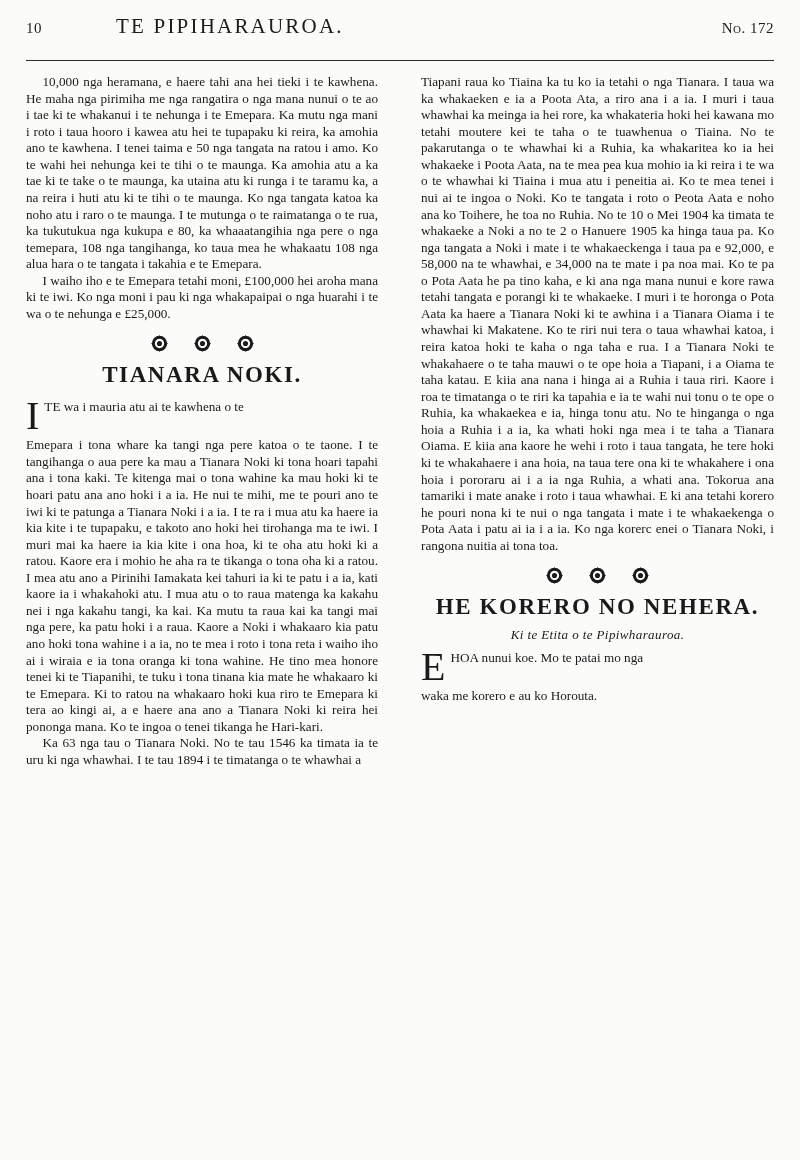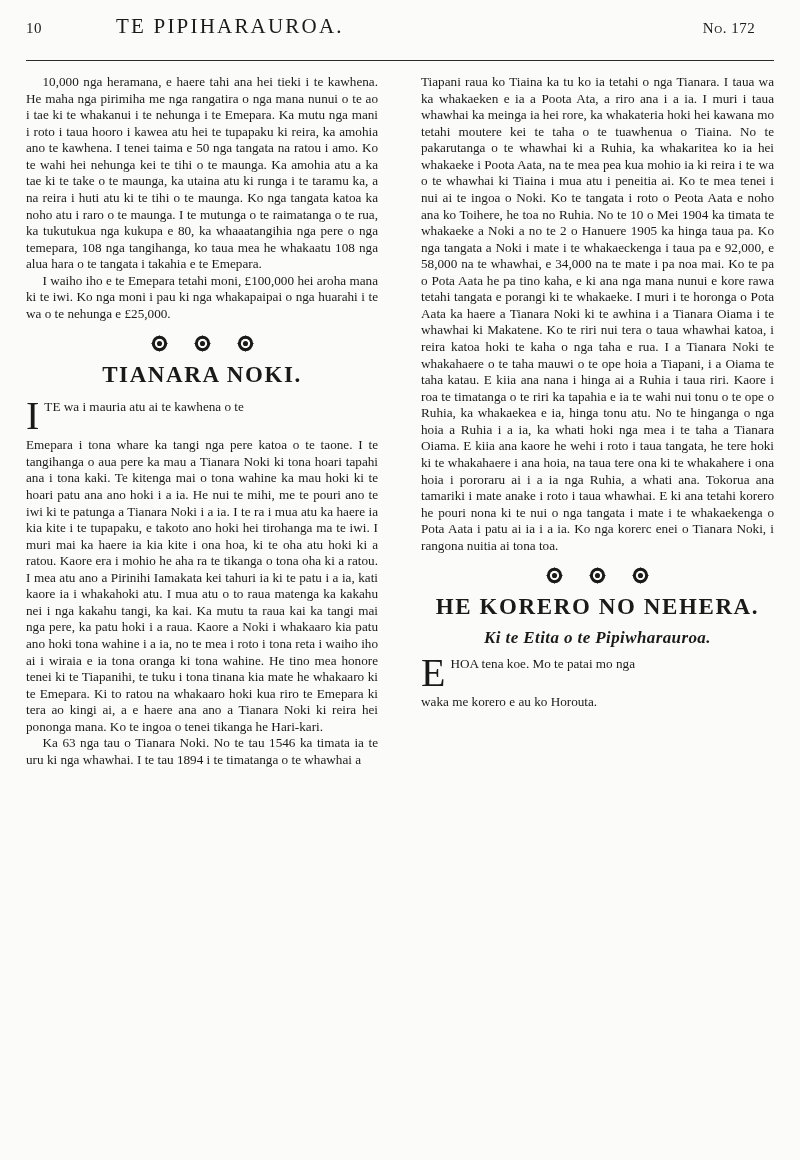--- a/index.html
+++ b/index.html
@@ -31,21 +31,21 @@
     margin-bottom: 13px;
   }
   .masthead .folio {
     font-size: 15px;
     letter-spacing: 0.5px;
     font-variant: small-caps;
     white-space: nowrap;
     width: 90px;
   }
   .masthead .folio.right {
-    text-align: center;
+    text-align: right;
   }
   .masthead .title {
     flex: 1;
     text-align: left;
     font-size: 21px;
     letter-spacing: 2.2px;
     font-variant: small-caps;
     text-transform: uppercase;
     font-family: Liberation Serif, serif;
   }
@@ -96,24 +96,23 @@
     text-align: center;
     font-weight: bold;
     letter-spacing: 1.6px;
     margin: 2px 0 9px 0;
     font-variant: small-caps;
     text-transform: uppercase;
   }
   .subhead {
     text-align: center;
     font-style: italic;
-    font-size: 17px;
+    font-size: 13px;
     letter-spacing: 0.4px;
     margin: -4px 0 7px 0;
-    font-weight: bold;
   }
   
   .dropcap-para {
     text-indent: 0;
     position: relative;
     min-height: 38px;
   }
   .dropcap {
     float: left;
     font-size: 40px;
@@ -205,19 +204,19 @@
             <circle cx="10" cy="10" r="3" fill="#1a1a1a"></circle>
             <path d="M10 0 L12 4 L8 4 Z M10 20 L12 16 L8 16 Z M0 10 L4 12 L4 8 Z M20 10 L16 12 L16 8 Z" fill="#1a1a1a"></path>
           </svg>
         </span>
       </div>
 
       <h2 class="section">HE KORERO NO NEHERA.</h2>
       <div class="subhead">Ki te Etita o te Pipiwharauroa.</div>
 
       <p class="dropcap-para">
-        <span class="dropcap">E</span><span>HOA tena koe.   Mo te patai mo nga</span>
+        <span class="dropcap">E</span><span>HOA nunui koe.   Mo te patai mo nga</span>
       </p>
       <p class="noindent">waka me korero e au ko Horouta.</p>
     </div>
 
   </div>
 </div>
 
 </body></html>

